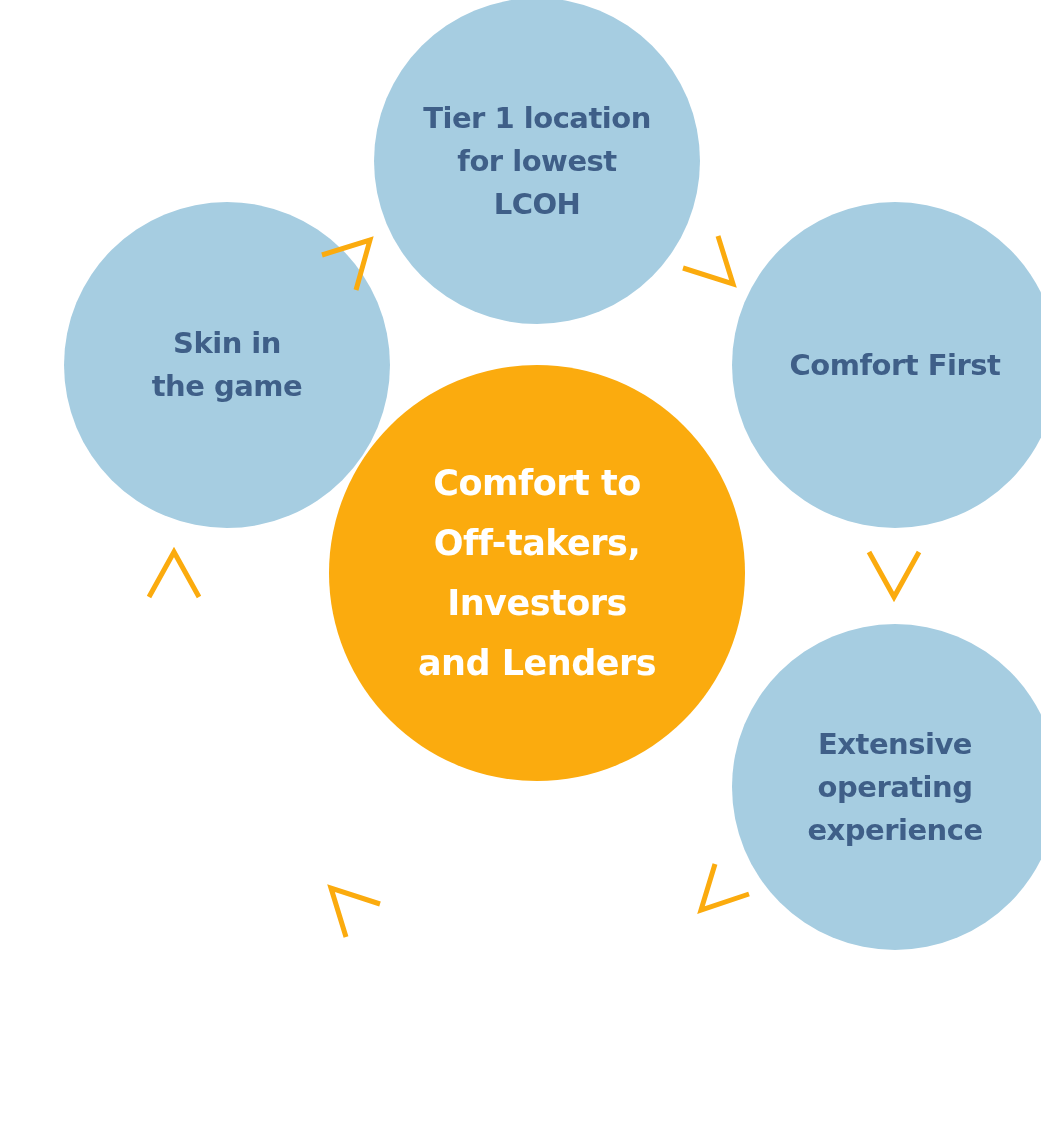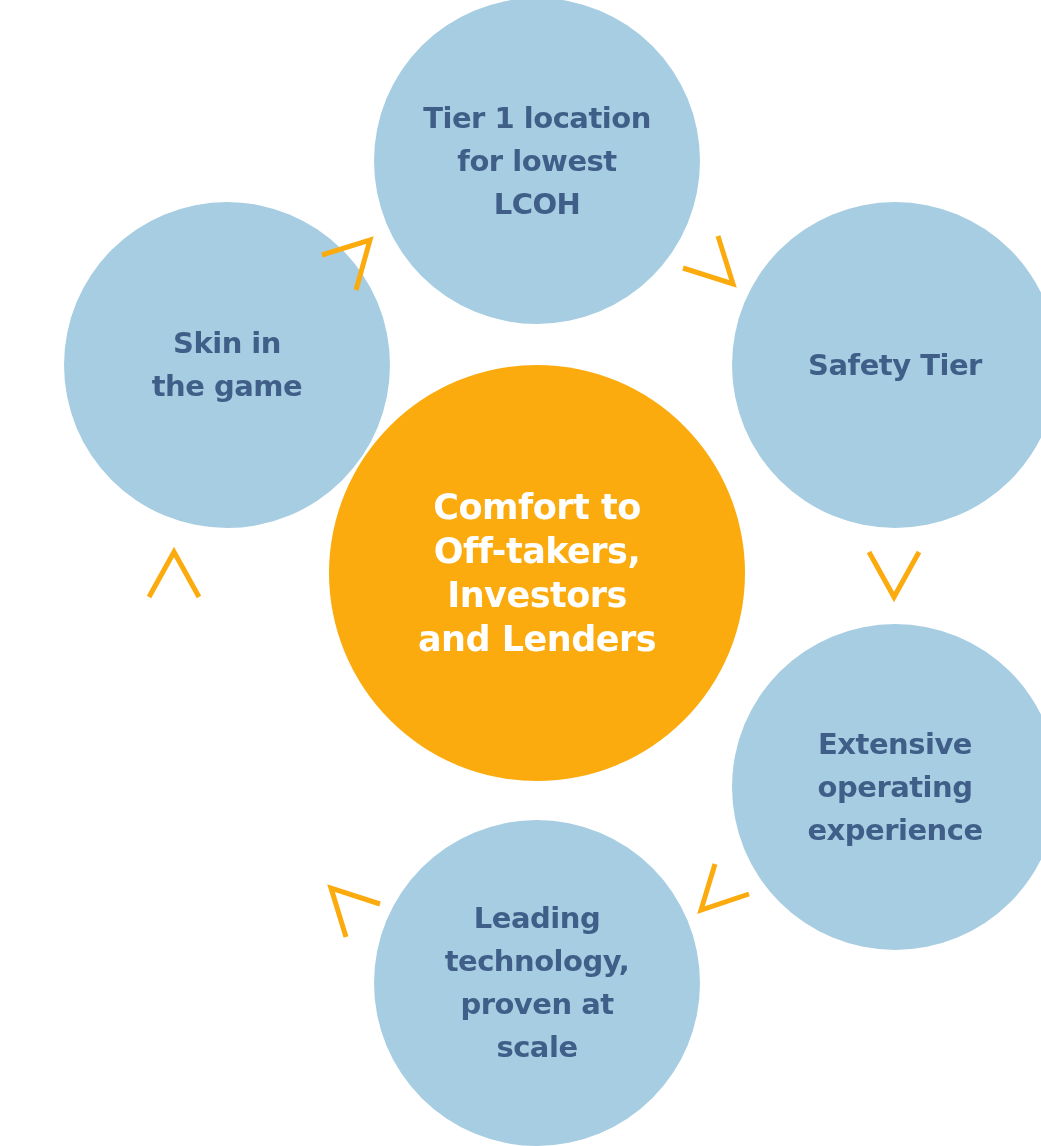--- a/index.html
+++ b/index.html
@@ -6,52 +6,46 @@
     body { width: 1041px; height: 1146px; position: relative; overflow: hidden; }
     .stage { position: absolute; left: 16px; top: 0; width: 1041px; height: 1068px; }
     .node {
       position: absolute; border-radius: 50%;
       display: flex; align-items: center; justify-content: center;
       text-align: center;
       font-family: "DejaVu Sans", sans-serif; font-weight: bold;
       box-sizing: border-box;
     }
     .outer { width: 326px; height: 326px; background: #a6cde1; color: #3f5f88; font-size: 29px; line-height: 43px; padding: 0 14px; }
-    .center { width: 416px; height: 416px; background: #fbab0e; color: #ffffff; font-size: 35px; line-height: 44px; padding: 0 30px; }
+    .center { width: 416px; height: 416px; background: #fbab0e; color: #ffffff; font-size: 35px; line-height: 60px; padding: 0 30px; }
     .label { white-space: pre-line; letter-spacing: -0.5px; }
     svg.arrows { position: absolute; left: 0; top: 0; width: 1041px; height: 1146px; pointer-events: none; }
     svg.arrows polyline { fill: none; stroke: #fbab0e; stroke-width: 5; stroke-linejoin: miter; stroke-linecap: butt; }
   </style>
 </head>
 <body>
 
 <div class="stage">
 
   <div class="node outer" style="left:358px; top:-2px;">
     <span class="label">Tier 1 location
 for lowest
 LCOH</span>
   </div>
 
   <div class="node outer" style="left:716px; top:202px;">
-    <span class="label">Safety Tier</span>
+    <span class="label">Comfort First</span>
   </div>
 
   <div class="node outer" style="left:716px; top:624px;">
     <span class="label">Extensive
 operating
 experience</span>
   </div>
 
-  <div class="node outer" style="left:358px; top:820px;">
-    <span class="label">Leading
-technology,
-proven at
-scale</span>
-  </div>
 
 
   <div class="node outer" style="left:0px; top:202px;margin-left:48px;">
     <span class="label">Skin in
 the game</span>
   </div>
 
   <div class="node center" style="left:313px; top:365px;">
     <span class="label">Comfort to
 Off-takers,

